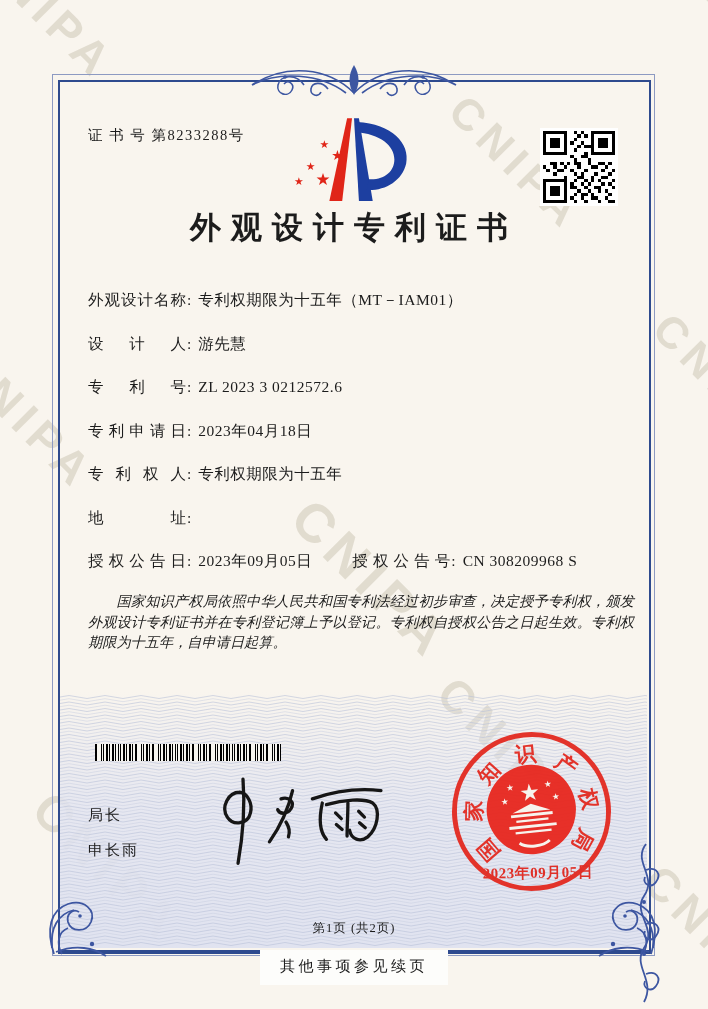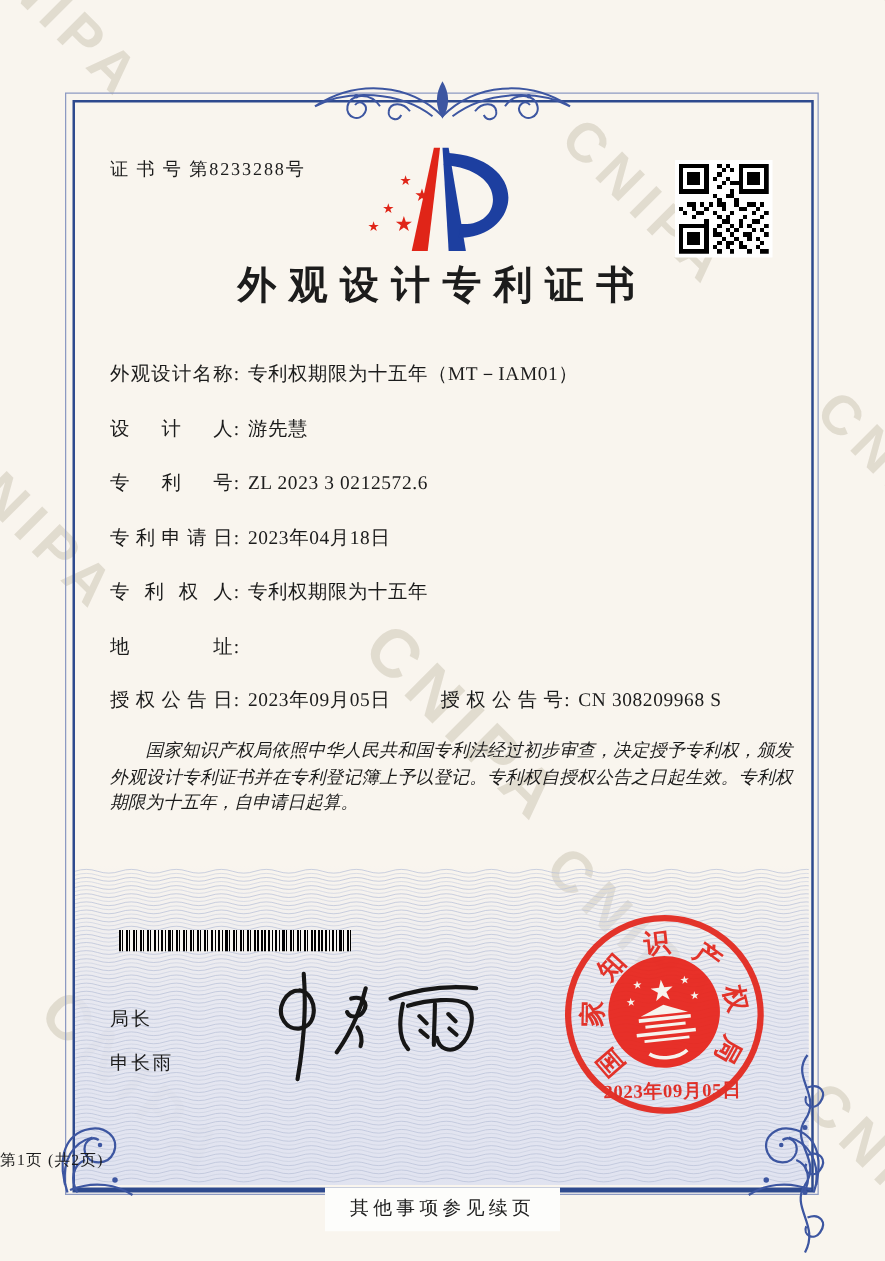--- a/index.html
+++ b/index.html
@@ -54,21 +54,21 @@
   
   .seal{position:absolute; left:449px; top:729px; width:165px; height:165px; z-index:5;
     transform:rotate(-6deg); opacity:0.93;}
   .seal-ring{position:absolute; inset:3px; border:5px solid #e3261c; border-radius:50%;}
   .seal-char{position:absolute; left:50%; top:50%; font-size:21px; font-weight:bold;
     color:#e3261c; font-family:"Liberation Serif",serif;}
   .seal-emblem{position:absolute; left:35px; top:33px;}
   .seal-date{position:absolute; left:0; top:135px; width:100%; text-align:center;
     color:#e0231a; font-size:15px; font-weight:bold; transform:rotate(5deg); letter-spacing:0.5px;}
   
-  .page-info{position:absolute; left:0; top:920px; width:100%; 
+  .page-info{position:absolute; left:0; top:920px; width:100%; text-align:center;
     font-size:12.5px; z-index:4; letter-spacing:1px;}
   .cont-note{position:absolute; left:50%; top:950px; transform:translateX(-50%);
     background:#fdfdfb; padding:7px 20px 9px; font-size:15px; 
     letter-spacing:3.5px; z-index:6; white-space:nowrap;}
 </style>
 </head>
 <body>
 
 <div class="page">
 

